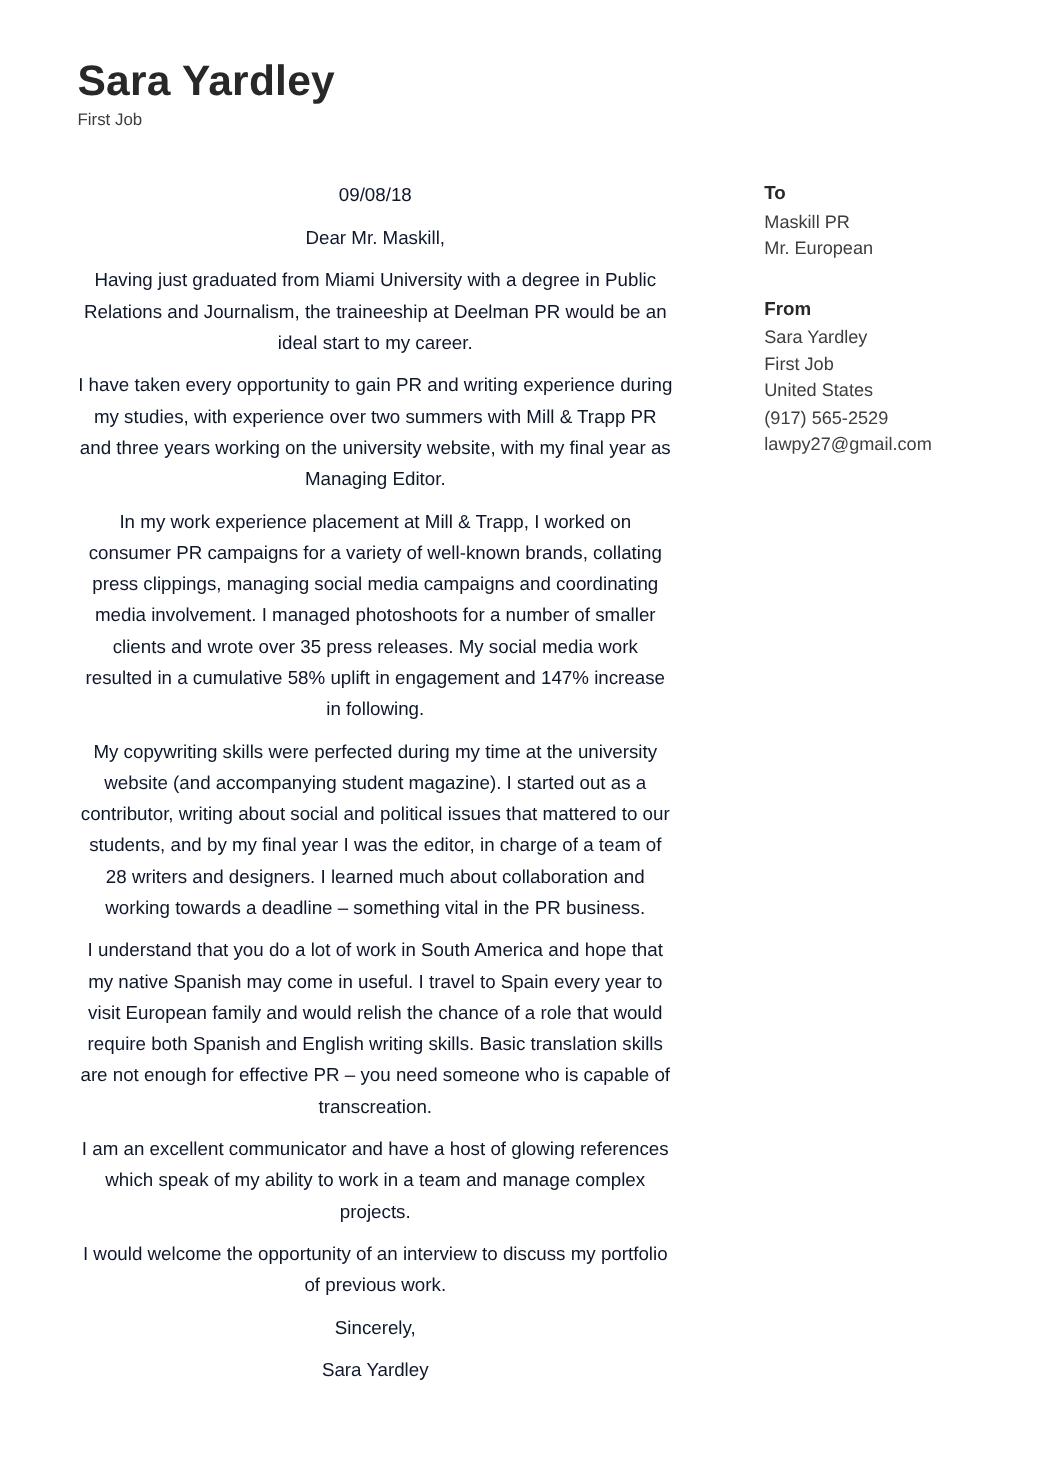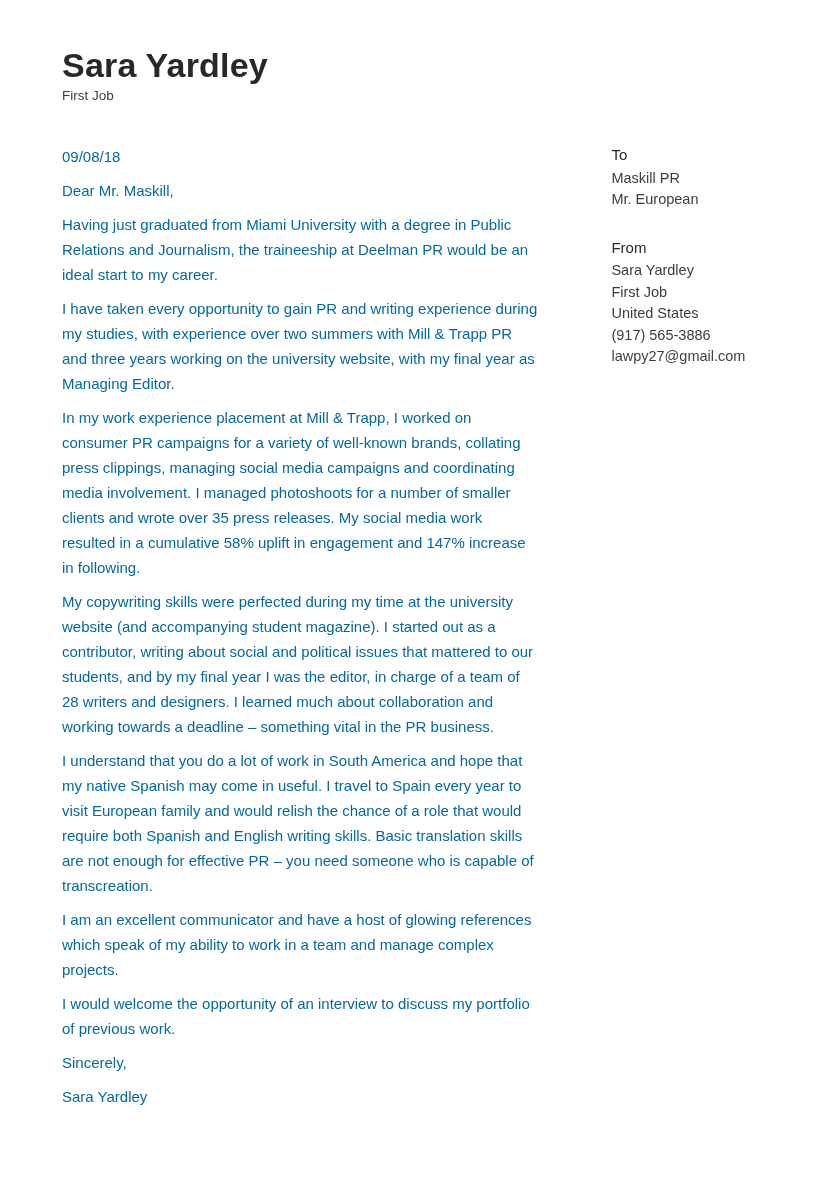--- a/index.html
+++ b/index.html
@@ -28,34 +28,35 @@
   }
   .content {
     display: flex;
     align-items: flex-start;
     padding: 41px 40px 0 62px;
   }
   .main {
     width: 480px;
     font-size: 15px;
     line-height: 25px;
-    color: #0369a1;
+    color: #0f172a;
+    text-align: center;
   }
   .main p { margin-bottom: 9px; }
   .main p.last { margin-bottom: 0; }
   .sidebar {
     margin-left: 73px;
     width: 190px;
     font-size: 14.5px;
     line-height: 21.5px;
     color: #3d3d3d;
   }
   .sidebar .block-heading {
     font-size: 15px;
-    font-weight: 400;
+    font-weight: 700;
     color: #282828;
     margin-bottom: 2px;
   }
   .from-block { margin-top: 26px; }
   .email-link {
     color: #404040;
     text-decoration: none;
     cursor: pointer;
   }
 </style>
@@ -91,21 +92,21 @@
         <div class="block-heading">To</div>
         <div>Maskill PR</div>
         <div>Mr. European</div>
       </div>
 
       <div class="from-block">
         <div class="block-heading">From</div>
         <div>Sara Yardley</div>
         <div>First Job</div>
         <div>United States</div>
-        <div>(917) 565-3886</div>
+        <div>(917) 565-2529</div>
         <div><a class="email-link">lawpy27@gmail.com</a></div>
       </div>
 
     </div>
 
   </div>
 
 </div>
 
 </body></html>

